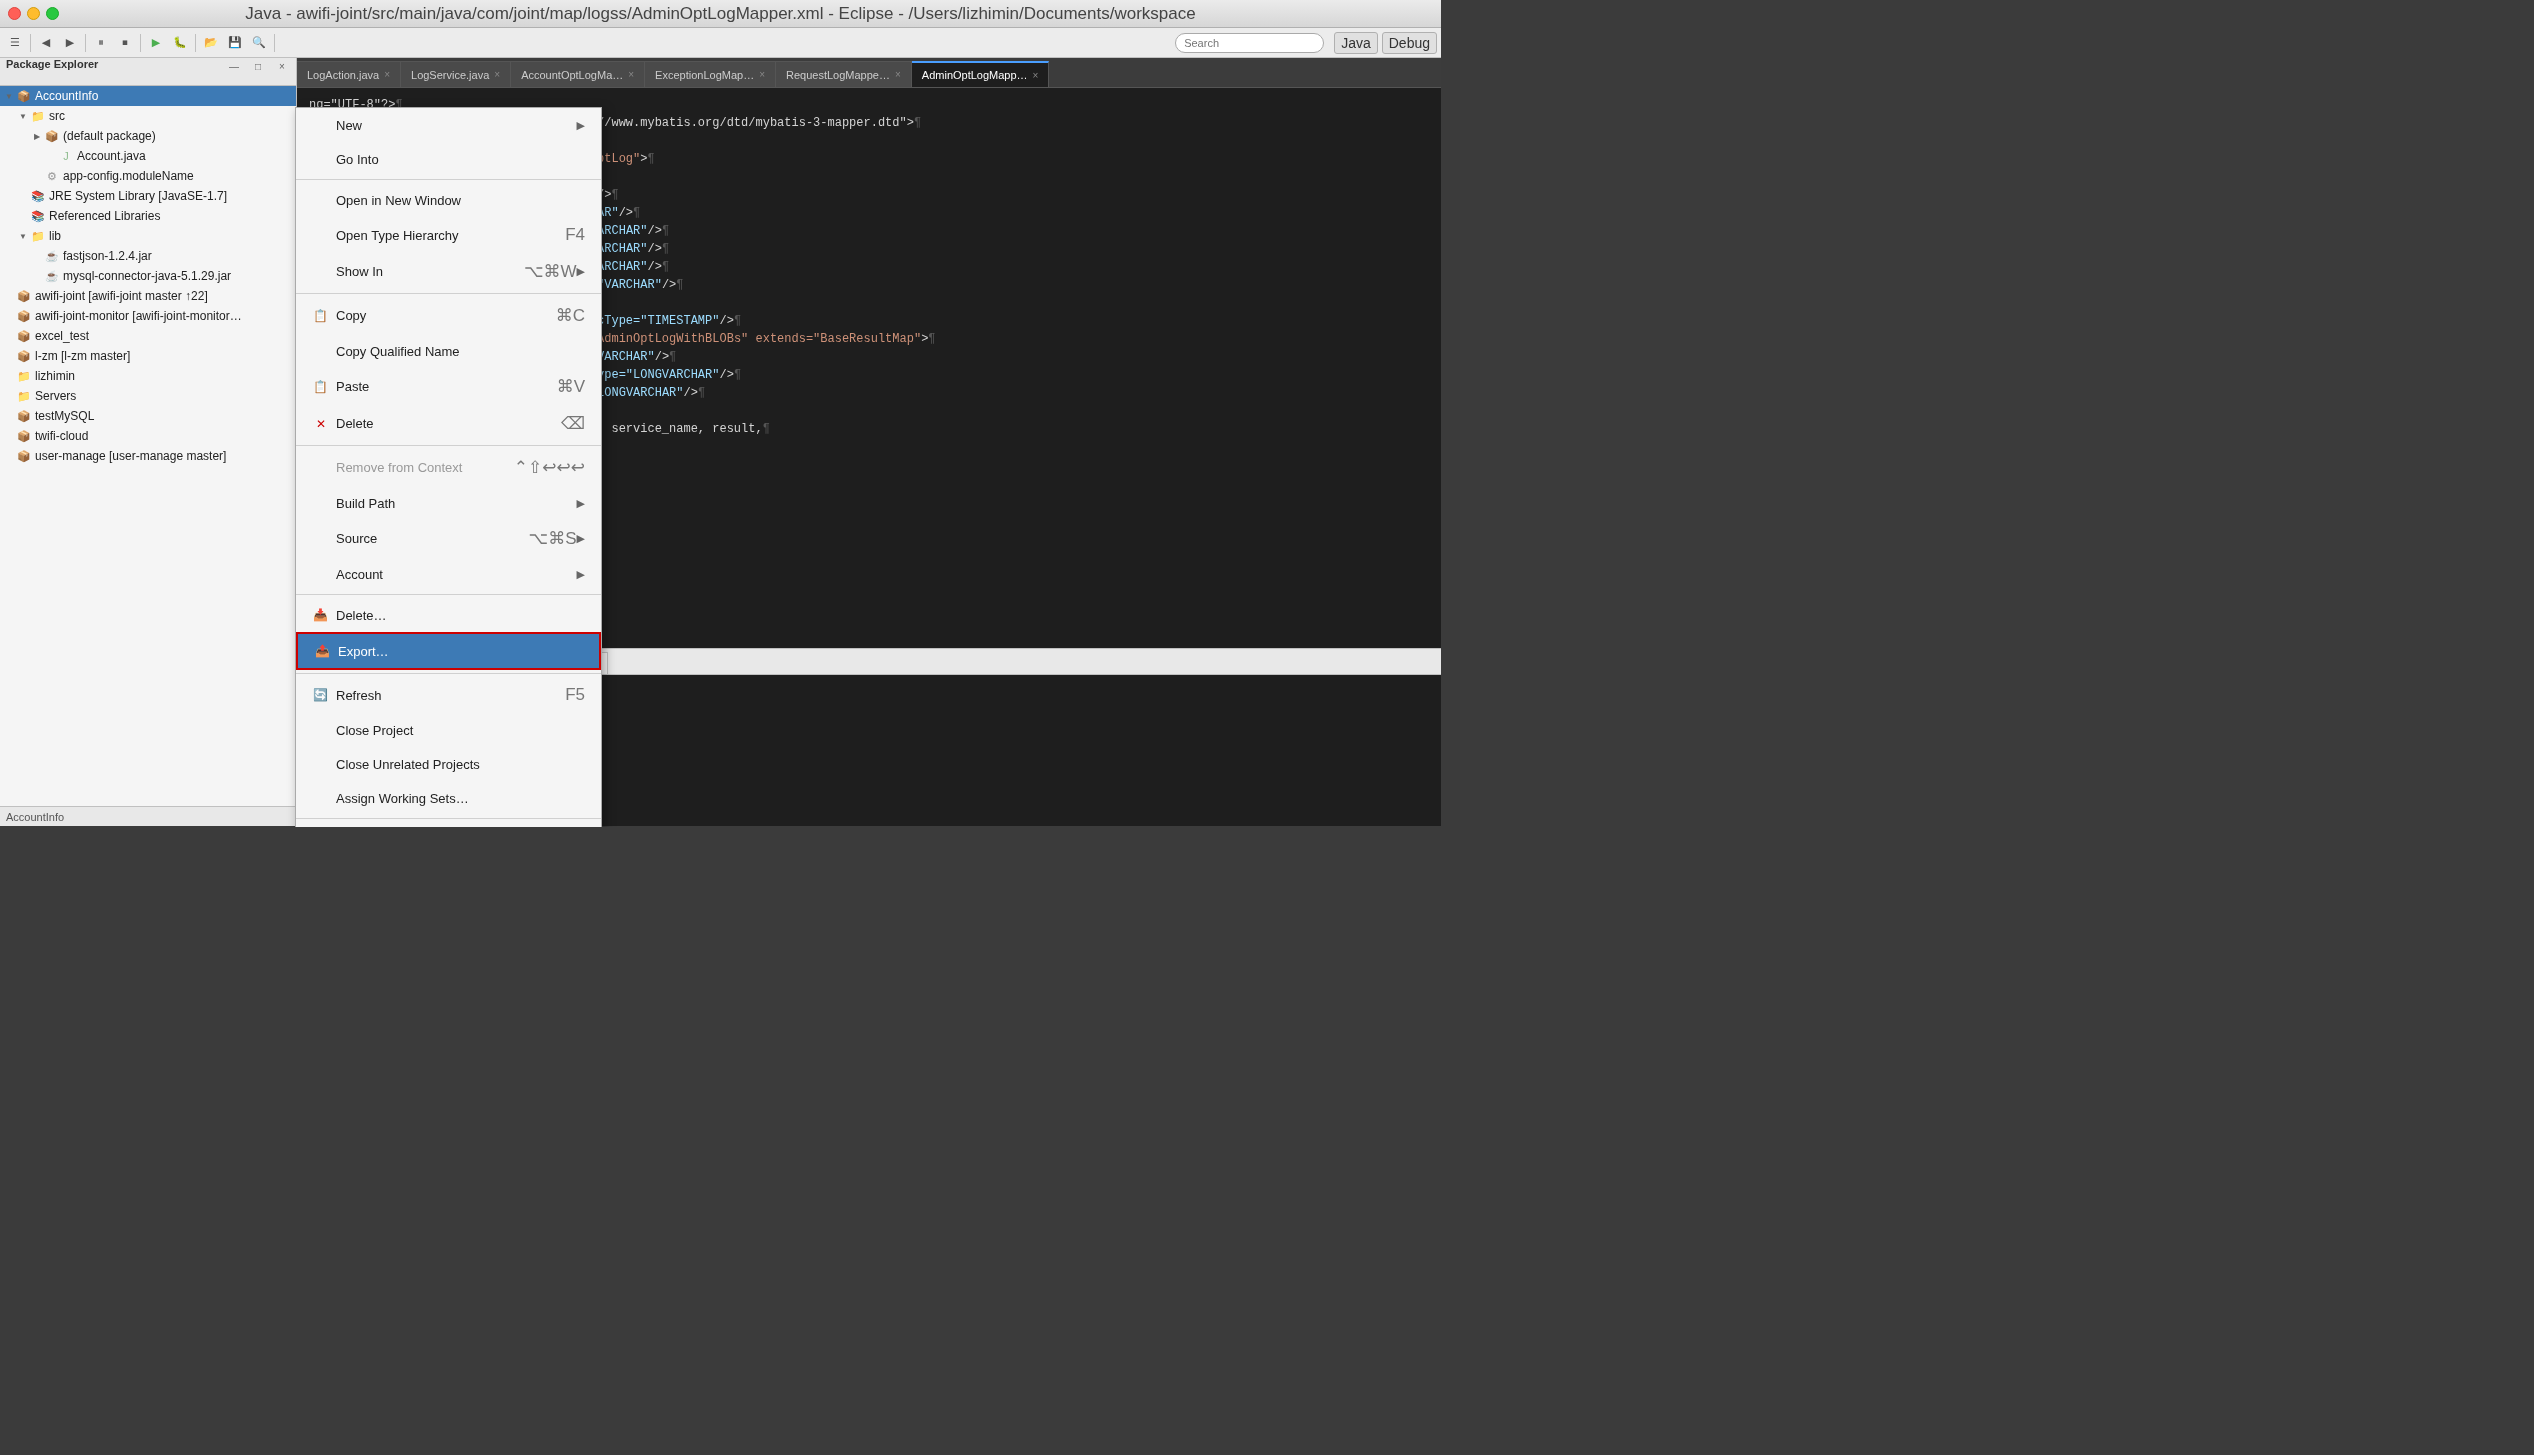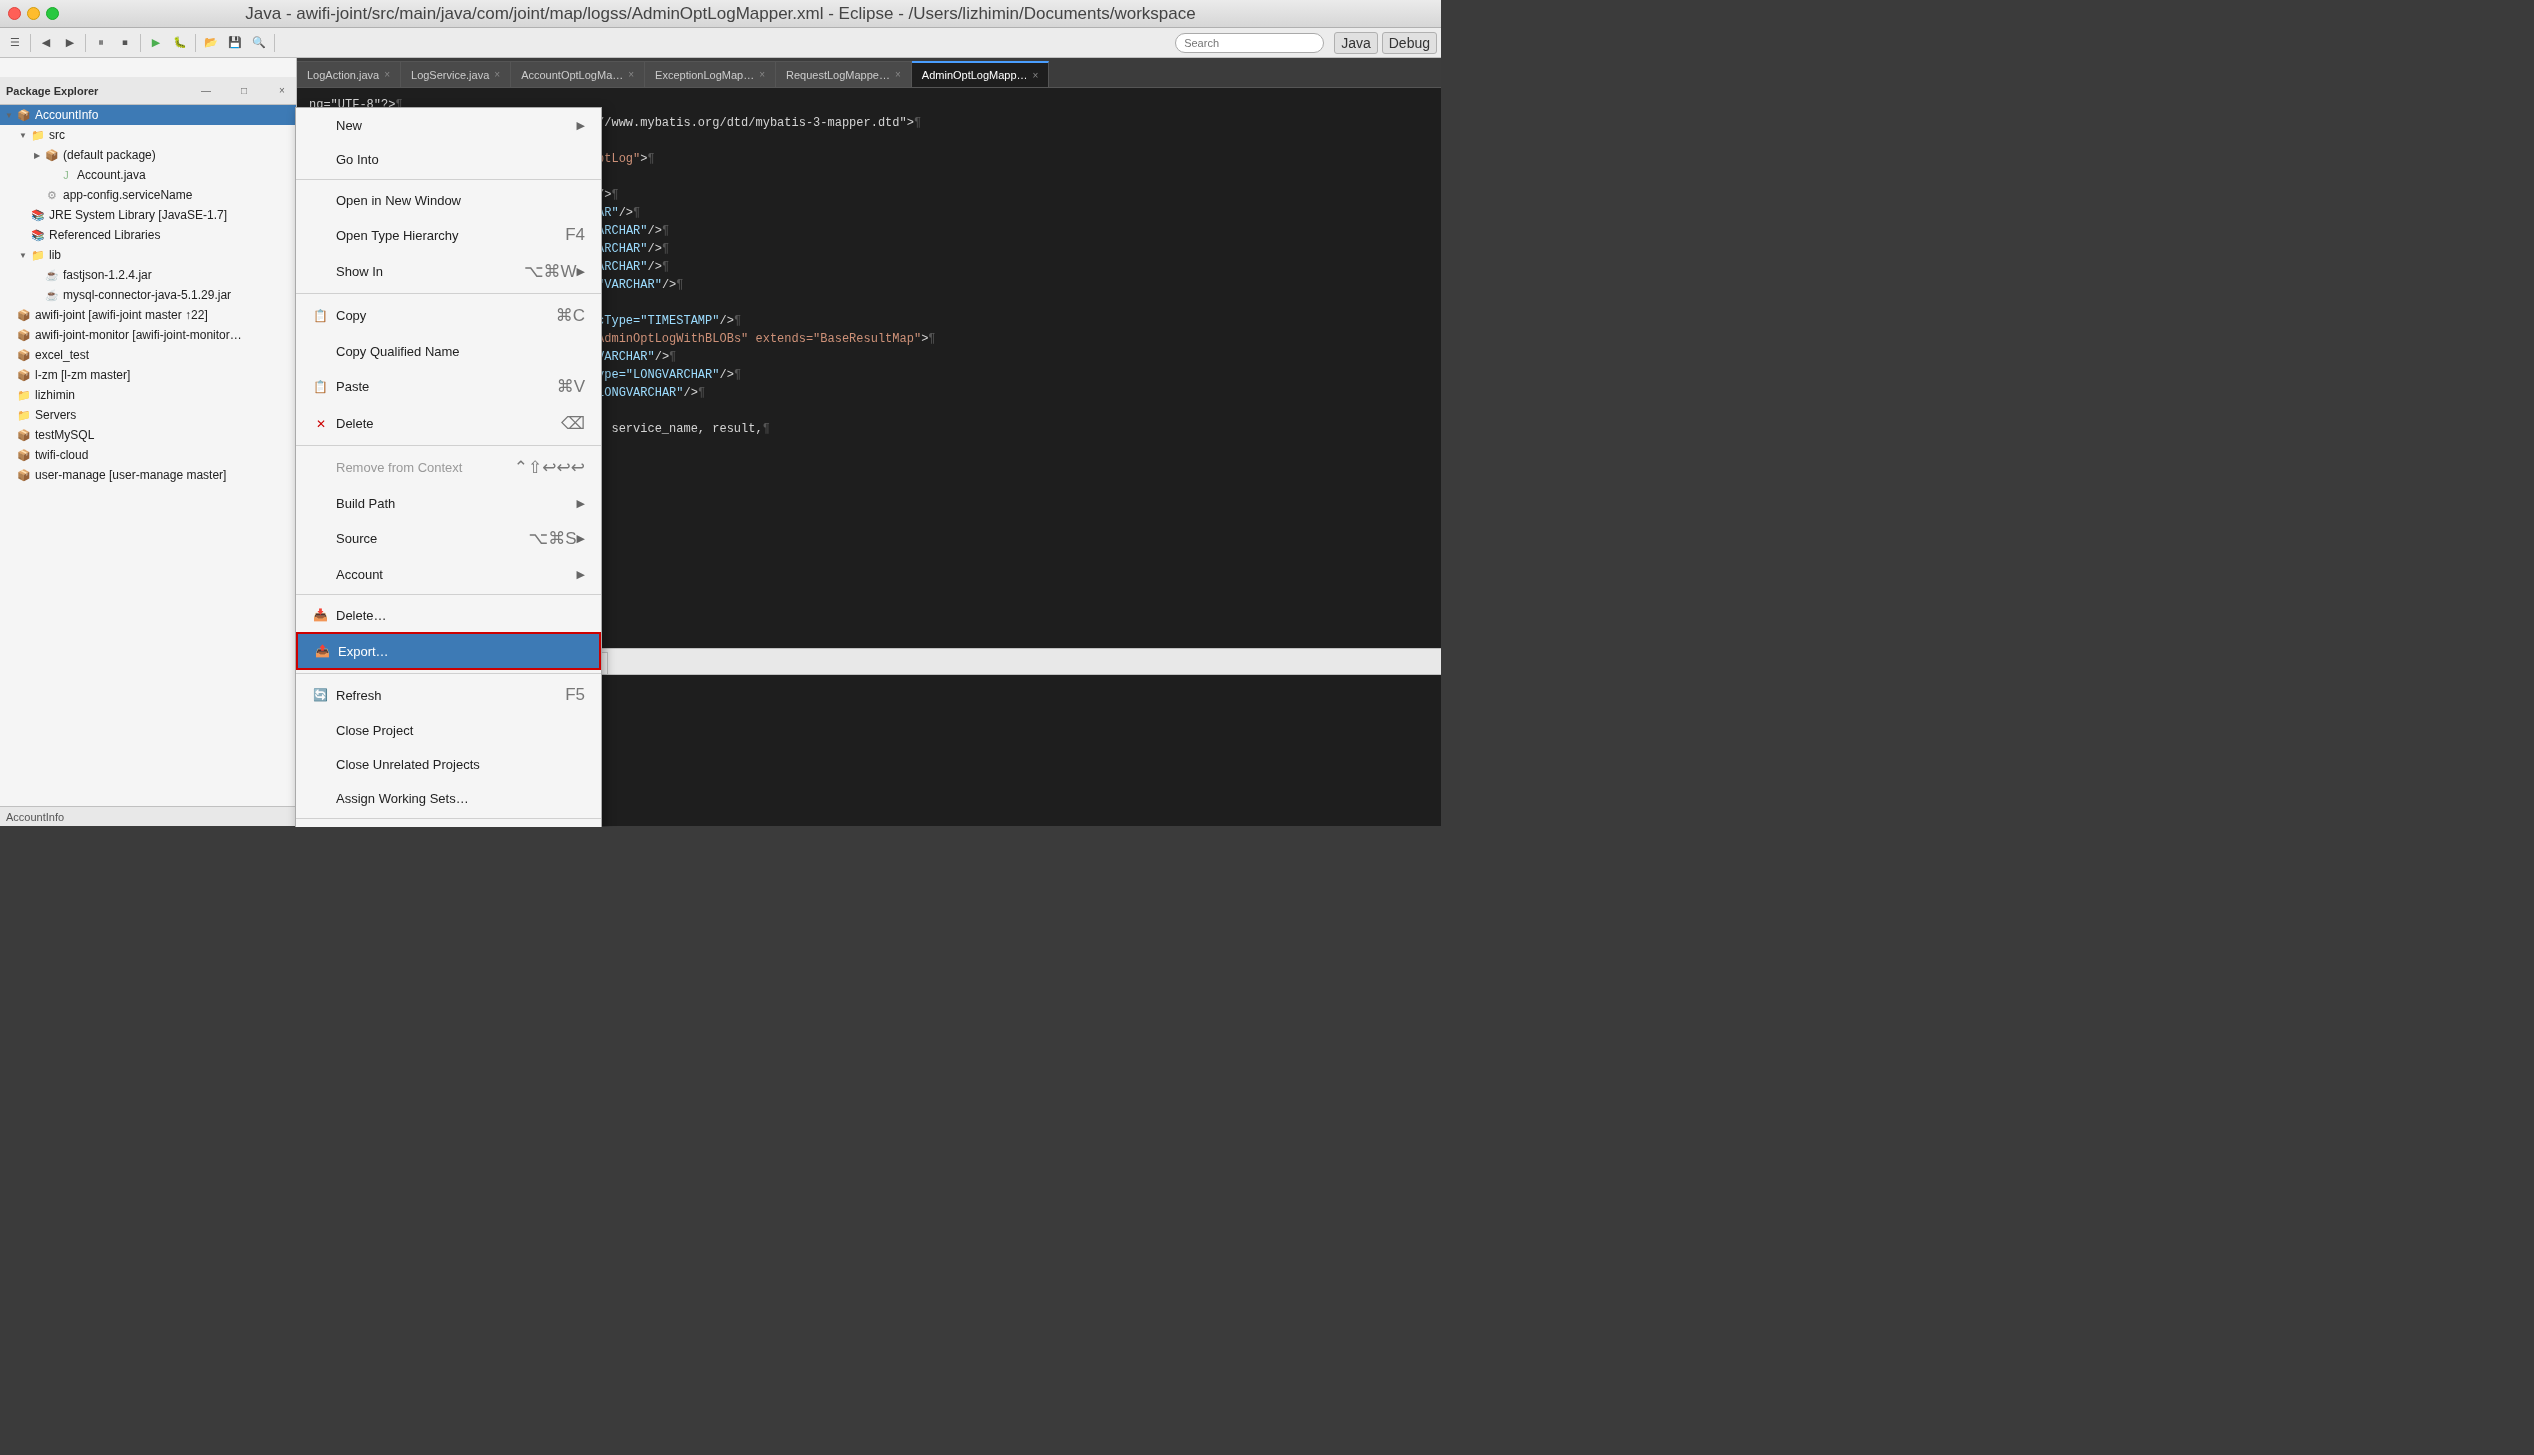--- a/index.html
+++ b/index.html
@@ -114,24 +114,22 @@
       border-right: 1px solid #c0c0c0;
       display: flex;
       flex-direction: column;
       overflow: hidden;
     }
     .sidebar-header {
       height: 28px;
       background: #e8e8e8;
       border-bottom: 1px solid #c0c0c0;
       display: flex;
-      align-items: center;
       padding: 0 6px;
-      gap: 22px;
-      margin-top: 19px;
+      gap: 8px;
     }
     .sidebar-title {
       font-size: 11px;
       font-weight: bold;
       color: #333;
       flex: 1;
     }
     .sidebar-icon-btn {
       width: 16px;
       height: 16px;
@@ -418,21 +416,21 @@
     <span>(default package)</span>
   </div>
         <div class="tree-item" style="padding-left: 46px;">
     <span class="tree-arrow leaf"></span>
     <span class="tree-icon icon-java">J</span>
     <span>Account.java</span>
   </div>
         <div class="tree-item" style="padding-left: 32px;">
     <span class="tree-arrow leaf"></span>
     <span class="tree-icon icon-properties">⚙</span>
-    <span>app-config.serviceName</span>
+    <span>app-config.moduleName</span>
   </div>
         <div class="tree-item" style="padding-left: 18px;">
     <span class="tree-arrow leaf"></span>
     <span class="tree-icon icon-jar">📚</span>
     <span>JRE System Library [JavaSE-1.7]</span>
   </div>
         <div class="tree-item" style="padding-left: 18px;">
     <span class="tree-arrow leaf"></span>
     <span class="tree-icon icon-jar">📚</span>
     <span>Referenced Libraries</span>

